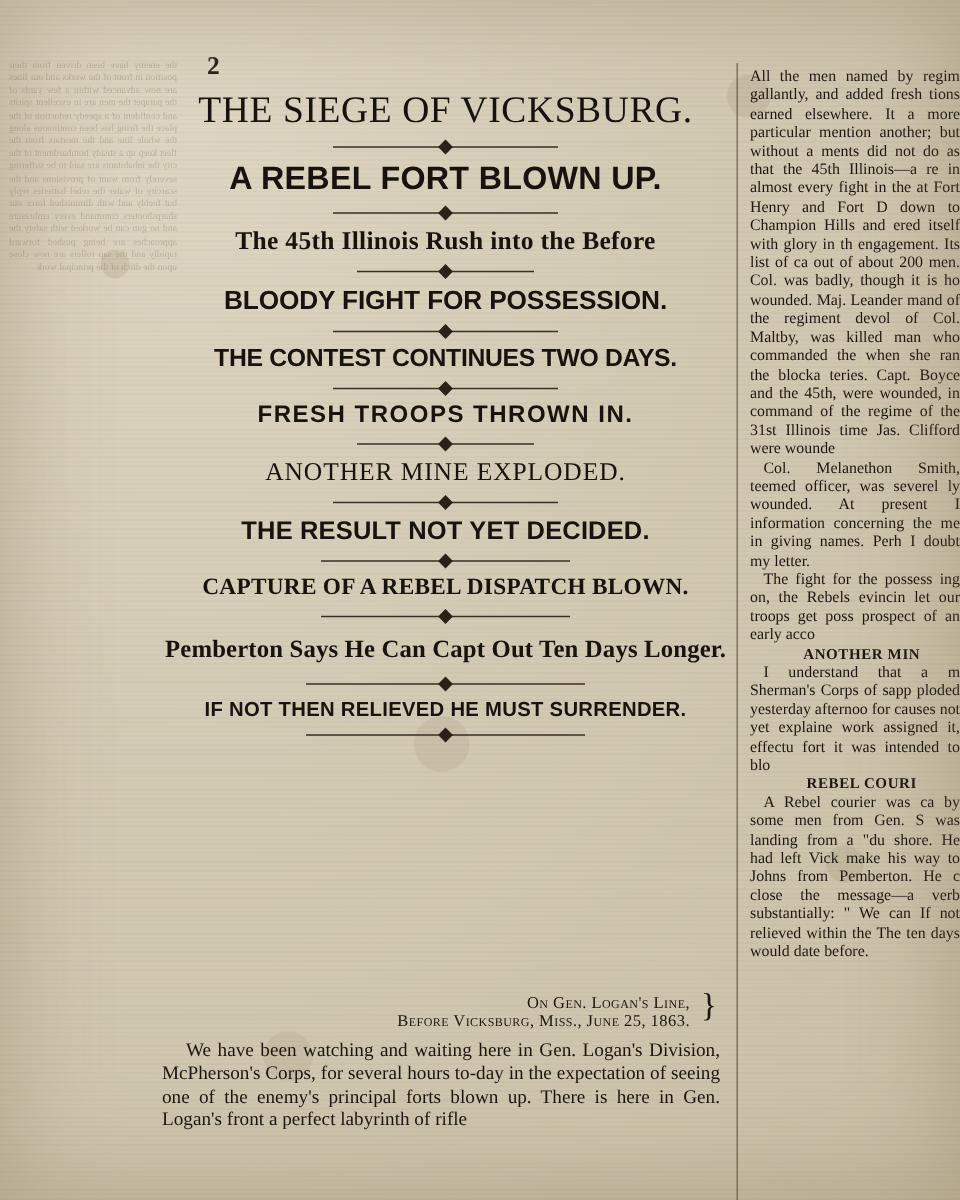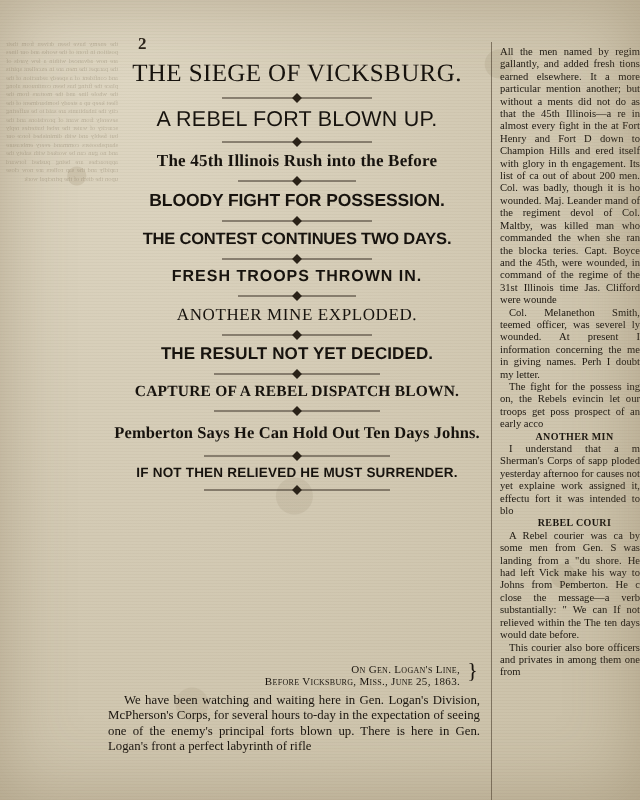--- a/index.html
+++ b/index.html
@@ -100,21 +100,21 @@
   .hl-1 {
     font-size: 25px;
     letter-spacing: 0.4px;
     font-family: "Liberation Serif", serif;
     font-weight: normal;
     margin-top: 2px;
   }
   .hl-2 {
     font-size: 21.5px;
     font-family: "Liberation Sans", sans-serif;
-    font-weight: normal;
+    font-weight: bold;
     letter-spacing: 0.2px;
   }
   .hl-3 {
     font-size: 17px;
     font-family: "Liberation Serif", serif;
     font-weight: bold;
     letter-spacing: 0.2px;
   }
   .hl-4 {
     font-size: 17.5px;
@@ -328,21 +328,21 @@
         <span class="bar"></span>
         <span class="dot"></span>
       </div>
 
     <div class="hl hl-9">CAPTURE OF A REBEL DISPATCH BLOWN.</div>
     <div class="sep w3">
         <span class="bar"></span>
         <span class="dot"></span>
       </div>
 
-    <div class="hl hl-10">Pemberton Says He Can Hold Out Ten Days Johns.</div>
+    <div class="hl hl-10">Pemberton Says He Can Capt Out Ten Days Longer.</div>
     <div class="sep w4">
         <span class="bar"></span>
         <span class="dot"></span>
       </div>
 
     <div class="hl hl-11">IF NOT THEN RELIEVED HE MUST SURRENDER.</div>
     <div class="sep w4">
         <span class="bar"></span>
         <span class="dot"></span>
       </div>
@@ -361,16 +361,15 @@
   </div>
 
   <div class="right-col">
     <p class="noind">All the men named by regim gallantly, and added fresh tions earned elsewhere.  It a more particular mention another; but without a ments did not do as that the 45th Illinois—a re in almost every fight in the at Fort Henry and Fort D down to Champion Hills and ered itself with glory in th engagement.  Its list of ca out of about 200 men.  Col. was badly, though it is ho wounded.  Maj. Leander mand of the regiment devol of Col. Maltby, was killed man who commanded the when she ran the blocka teries.  Capt. Boyce and the 45th, were wounded, in command of the regime of the 31st Illinois time Jas. Clifford were wounde</p>
     <p>Col. Melanethon Smith, teemed officer, was severel ly wounded.  At present I information concerning the me in giving names.  Perh I doubt my letter.</p>
     <p>The fight for the possess ing on, the Rebels evincin let our troops get poss prospect of an early acco</p>
     <p class="rc-sub">ANOTHER MIN</p>
     <p>I understand that a m Sherman's Corps of sapp ploded yesterday afternoo for causes not yet explaine work assigned it, effectu fort it was intended to blo</p>
     <p class="rc-sub">REBEL COURI</p>
     <p>A Rebel courier was ca by some men from Gen. S was landing from a "du shore.  He had left Vick make his way to Johns from Pemberton.  He c close the message—a verb substantially:  " We can If not relieved within the The ten days would date before.</p>
-    <p>This courier also bore officers and privates in among them one from</p>
   </div>
 
 </div>
 
 </body></html>

